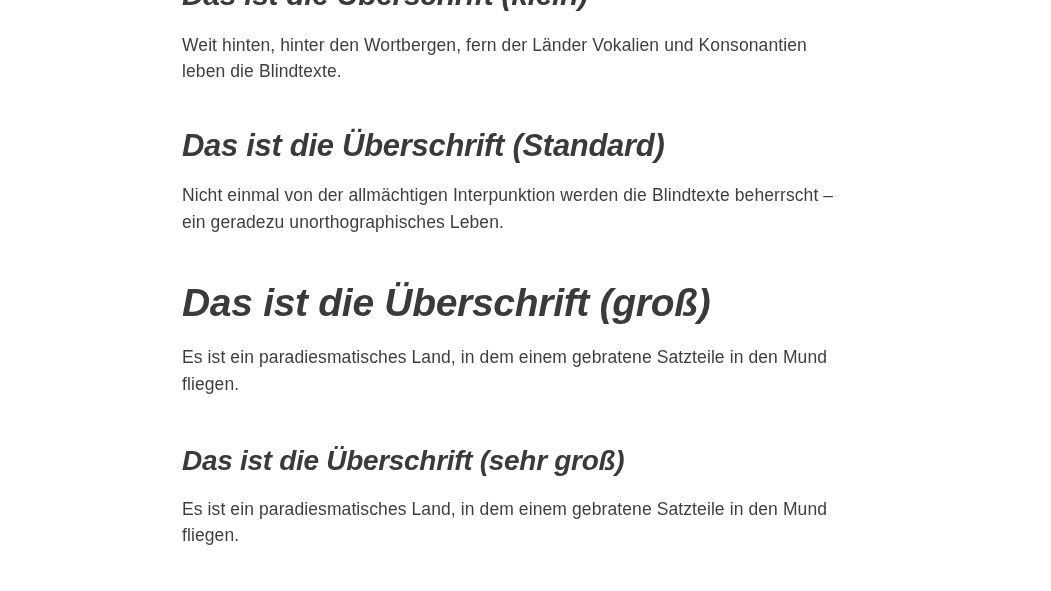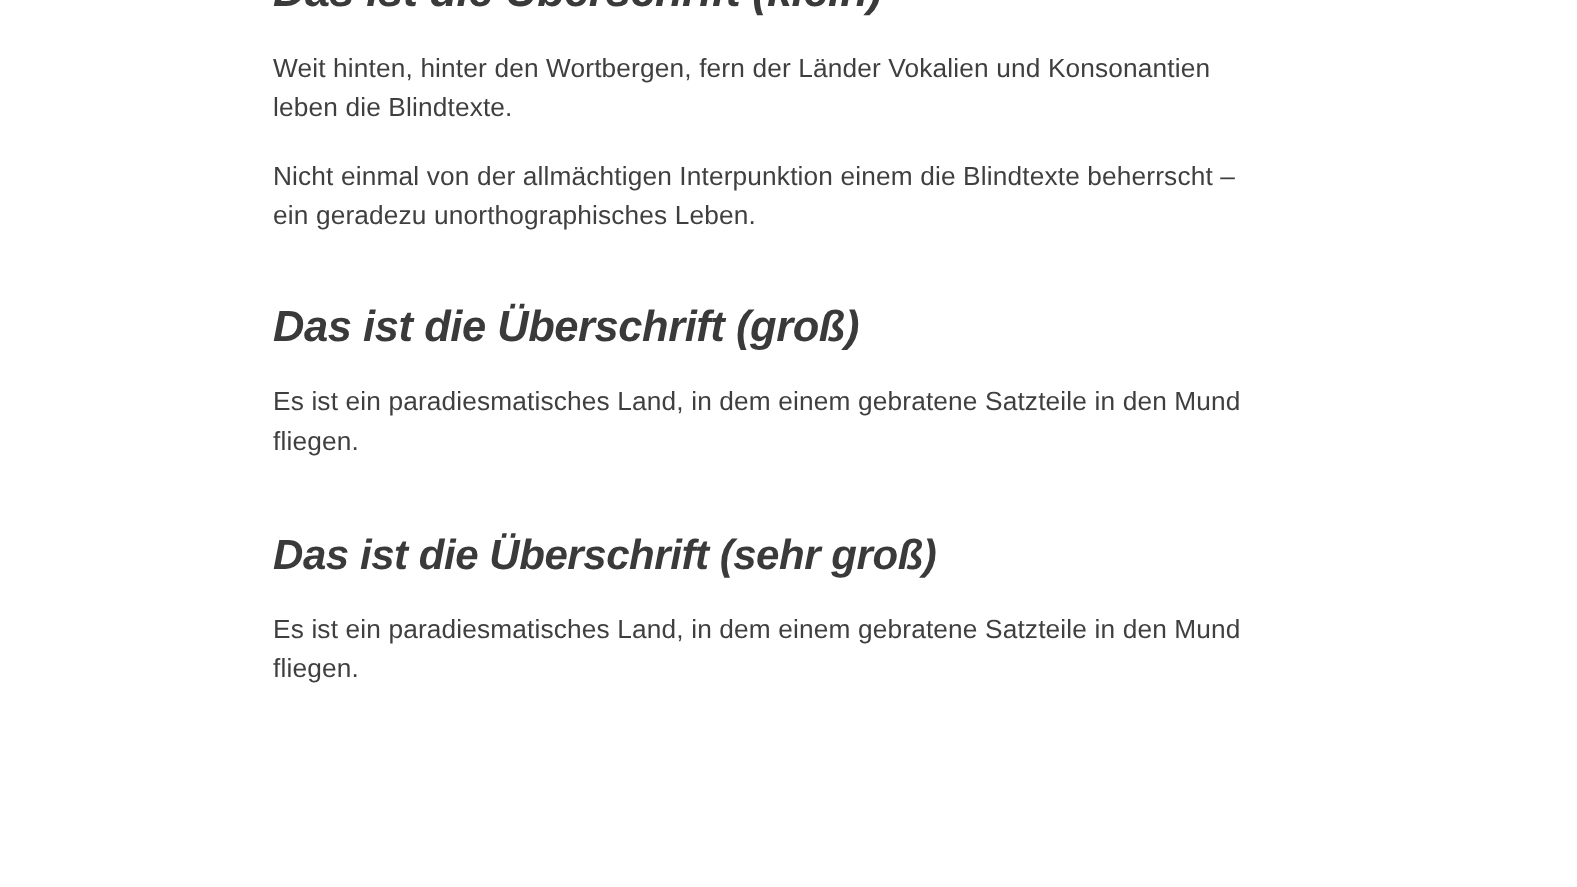--- a/index.html
+++ b/index.html
@@ -37,21 +37,21 @@
   p {
     margin: 0;
     color: #3f3f3f;
     line-height: 1.52;
     letter-spacing: 0.1px;
   }
 
   
   .h-small   { font-size: 30px; }
   .h-standard{ font-size: 31px; }
-  .h-large   { font-size: 29px; }
+  .h-large   { font-size: 39px; }
   .h-xlarge  { font-size: 28px; }
 
   .p-body { font-size: 17.5px; }
 
   
   .blk-heading-small    { margin-top: 0; }
   .gap-after-heading    { margin-top: 19px; }
   .gap-before-heading   { margin-top: 43px; }
   .gap-before-heading-2 { margin-top: 45px; }
   .gap-before-heading-3 { margin-top: 47px; }
@@ -59,22 +59,23 @@
 </head>
 <body>
 
 <div class="page">
   <div class="content">
 
     <h2 class="h-small blk-heading-small">Das ist die Überschrift (klein)</h2>
 
     <p class="p-body gap-after-heading">Weit hinten, hinter den Wortbergen, fern der Länder Vokalien und Konsonantien leben die Blindtexte.</p>
 
+    <h2 class="h-standard gap-before-heading">Das ist die Überschrift (Standard)</h2>
 
-    <p class="p-body gap-after-heading">Nicht einmal von der allmächtigen Interpunktion einem die Blindtexte beherrscht – ein geradezu unorthographisches Leben.</p>
+    <p class="p-body gap-after-heading">Nicht einmal von der allmächtigen Interpunktion werden die Blindtexte beherrscht – ein geradezu unorthographisches Leben.</p>
 
     <h2 class="h-large gap-before-heading-2">Das ist die Überschrift (groß)</h2>
 
     <p class="p-body gap-after-heading">Es ist ein paradiesmatisches Land, in dem einem gebratene Satzteile in den Mund fliegen.</p>
 
     <h2 class="h-xlarge gap-before-heading-3">Das ist die Überschrift (sehr groß)</h2>
 
     <p class="p-body gap-after-heading">Es ist ein paradiesmatisches Land, in dem einem gebratene Satzteile in den Mund fliegen.</p>
 
   </div>

